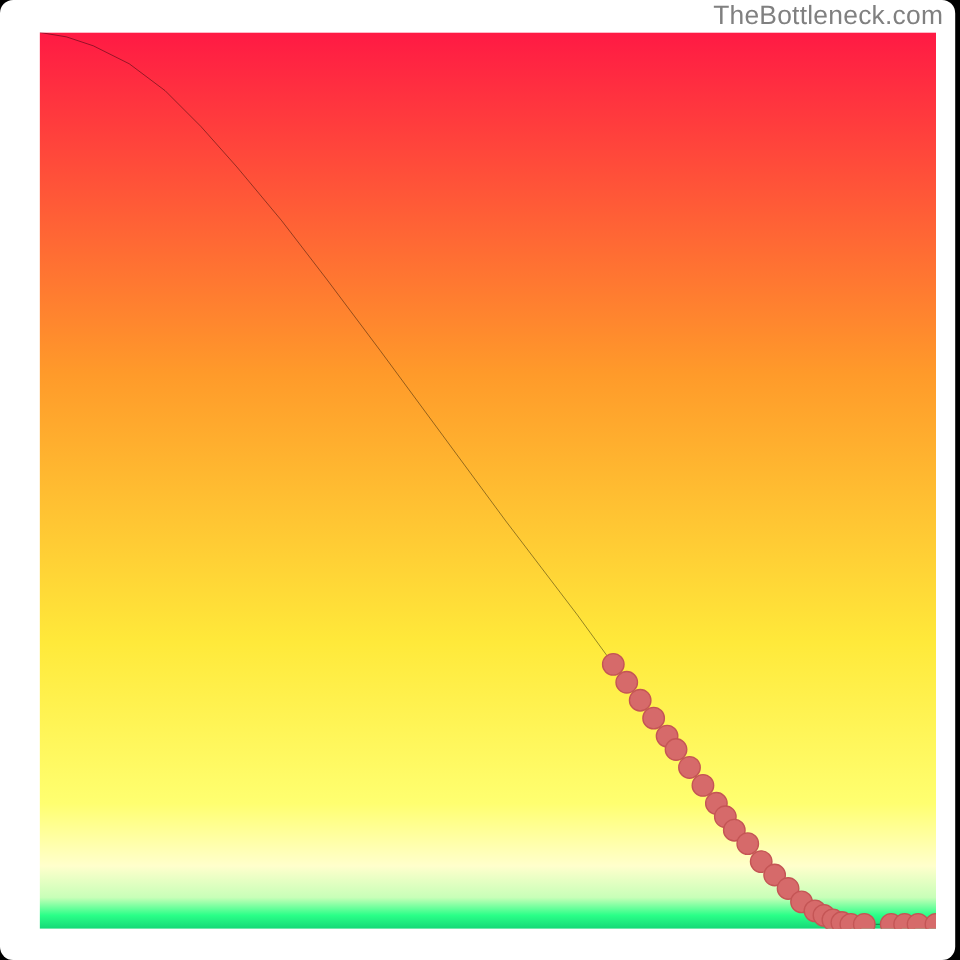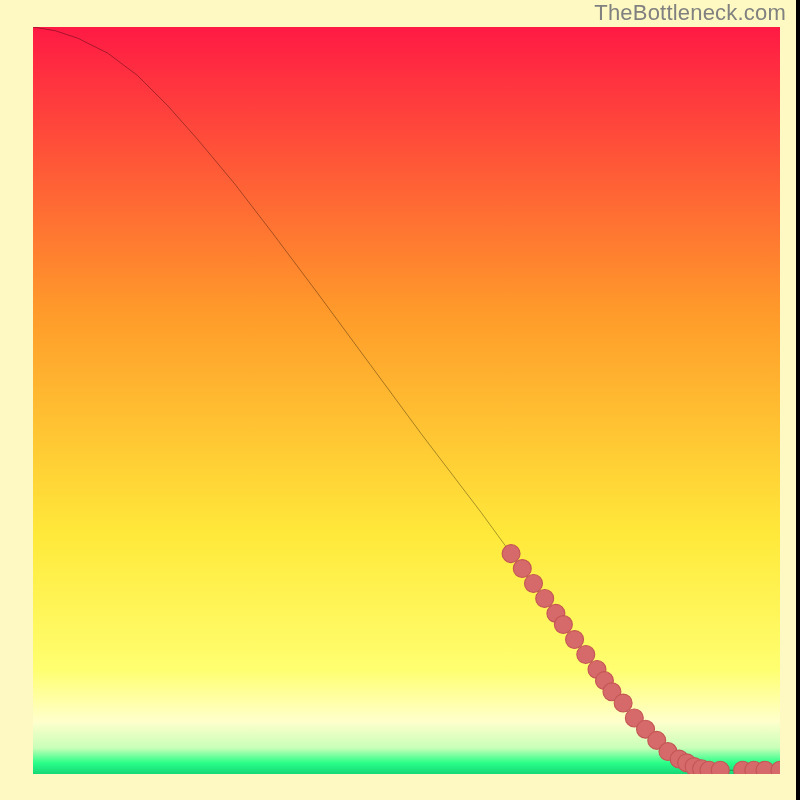--- a/index.html
+++ b/index.html
@@ -8,21 +8,22 @@
     width: 800px;
     height: 800px;
     background: #000;
     font-family: Arial, Helvetica, sans-serif;
     overflow: hidden;
   }
   .stage {
     position: relative;
     width: 796px;
     height: 800px;
-    background: #fef9c3;
+    background: #ffffff;
+    border-radius: 11px;
   }
   .attribution {
     position: absolute;
     top: 0;
     right: 10px;
     color: #808080;
     font-size: 22px;
     letter-spacing: 0.2px;
     font-weight: 400;
     z-index: 10;

